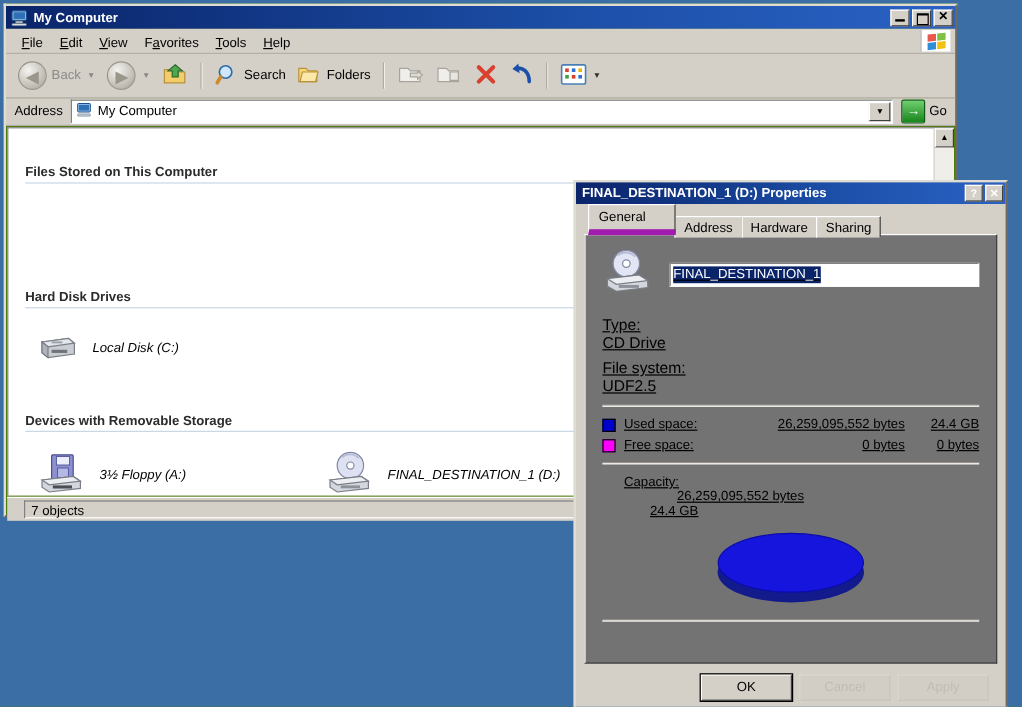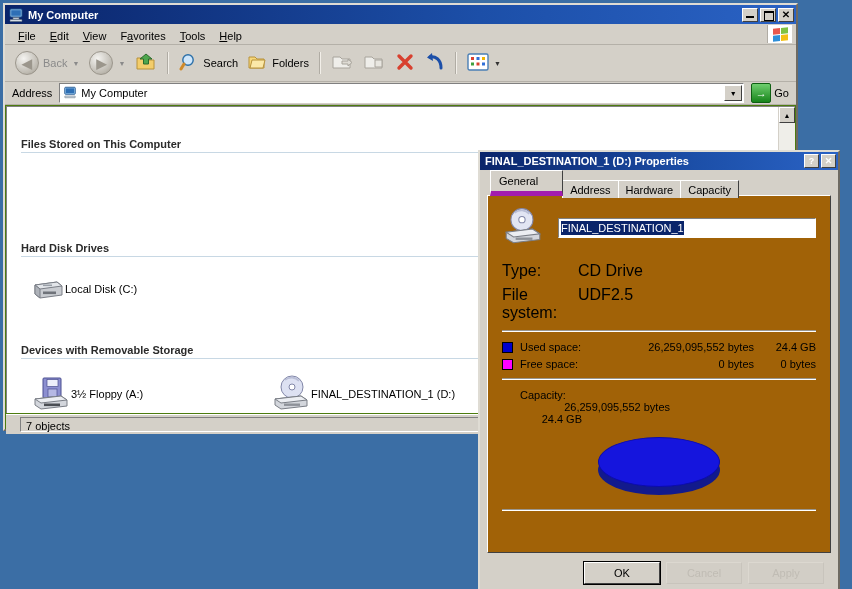--- a/index.html
+++ b/index.html
@@ -187,24 +187,25 @@
     padding-bottom: 2px;
   }
   .group-rule {
     height: 1px;
     background: #c8d8e4;
     margin-bottom: 6px;
   }
   .group-block { margin-bottom: 4px; margin-top: 25px; }
   .items-row { display: flex; padding: 10px 0 14px 10px; gap: 0; }
   .item {
-    display: flex; align-items: center; gap: 0;
+    display: flex; align-items: center; gap: 12px;
     width: 240px;
     font-size: 11px;
     color: #000;
+    font-style: italic;
   }
   .item-label { white-space: nowrap; }
 
   .vscroll {
     width: 16px;
     background: #e8e5de;
     border-left: 1px solid #d4d0c8;
     display: flex; flex-direction: column;
   }
   .sb-btn {
@@ -275,46 +276,47 @@
     top: 2px;
   }
   .tab.active {
     top: 0;
     padding: 4px 24px 4px 8px;
     font-weight: normal;
     z-index: 3;
     border-bottom: 5px solid #a21caf;
   }
   .tabpanel {
-    background: #a16207;
+    background: #737373;
     border-top: 1px solid #ffffff;
     border-left: 1px solid #ffffff;
     border-right: 1px solid #404040;
     border-bottom: 1px solid #404040;
     height: 358px;
     margin-top: -1px;
     padding: 12px 14px 0 14px;
     box-sizing: border-box;
     position: relative;
+    text-decoration: underline;
   }
   .vol-row { display: flex; align-items: center; gap: 14px; margin-bottom: 14px; }
   .vol-input {
     flex: 1;
     height: 18px;
     background: #ffffff;
     border-top: 1px solid #808080;
     border-left: 1px solid #808080;
     border-right: 1px solid #ffffff;
     border-bottom: 1px solid #ffffff;
     display: flex; align-items: center;
     padding: 0 2px;
     font-size: 11px;
   }
   .vol-sel { background: #0a246a; color: #ffffff; padding: 1px 0; }
-  .info-row { display: flex; font-size: 16px; margin-bottom: 6px; }
+  .info-row { display: flex; font-size: 13px; margin-bottom: 6px; flex-direction: column; }
   .info-key { width: 76px; }
   .hr { height: 1px; background: #9a968e; border-bottom: 1px solid #ffffff; margin: 8px 0 9px 0; }
   .space-row { display: flex; align-items: center; font-size: 11px; margin-bottom: 5px; }
   .swatch {
     width: 11px; height: 11px;
     margin-right: 7px;
     border: 1px solid #000;
     box-sizing: border-box;
   }
   .space-key { width: 84px; }
@@ -610,21 +612,21 @@
       <span class="dlg-tb-btn">?</span>
       <span class="dlg-tb-btn">✕</span>
     </span>
   </div>
 
   <div class="dlg-body">
     <div class="tabstrip">
       <span class="tab active">General</span>
       <span class="tab">Address</span>
       <span class="tab">Hardware</span>
-      <span class="tab">Capacity</span>
+      <span class="tab">Sharing</span>
     </div>
 
     <div class="tabpanel">
 
       <div class="vol-row">
         <span>
           <svg width="42" height="38" viewBox="0 0 40 36">
             <ellipse cx="19" cy="11" rx="10.5" ry="10.5" fill="#e2e5f3" stroke="#8287a8"></ellipse>
             <ellipse cx="19" cy="11" rx="3" ry="3" fill="#fff" stroke="#8287a8"></ellipse>
             <path d="M12 4.5 A10 10 0 0 1 26 5.5" stroke="#b9bed6" fill="none" stroke-width="1.6"></path>

